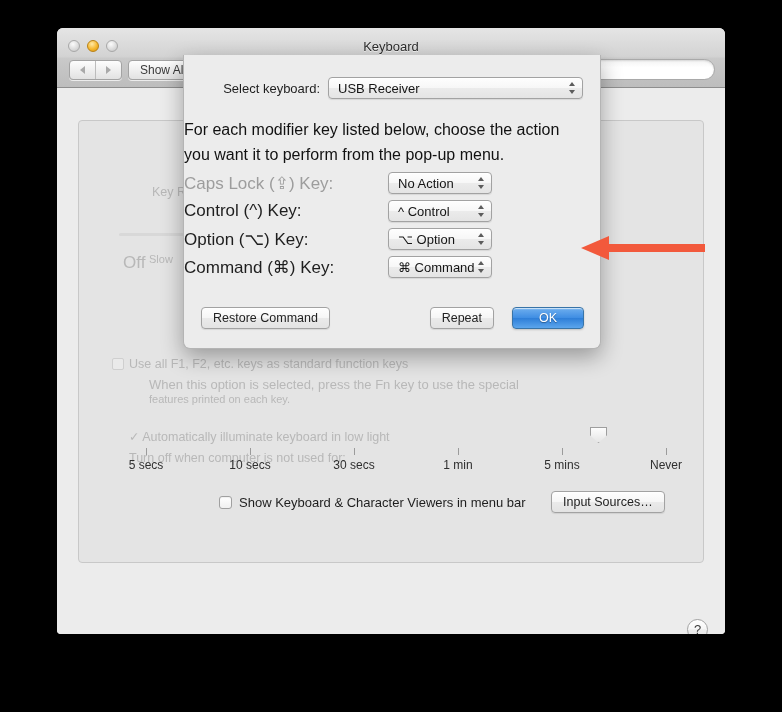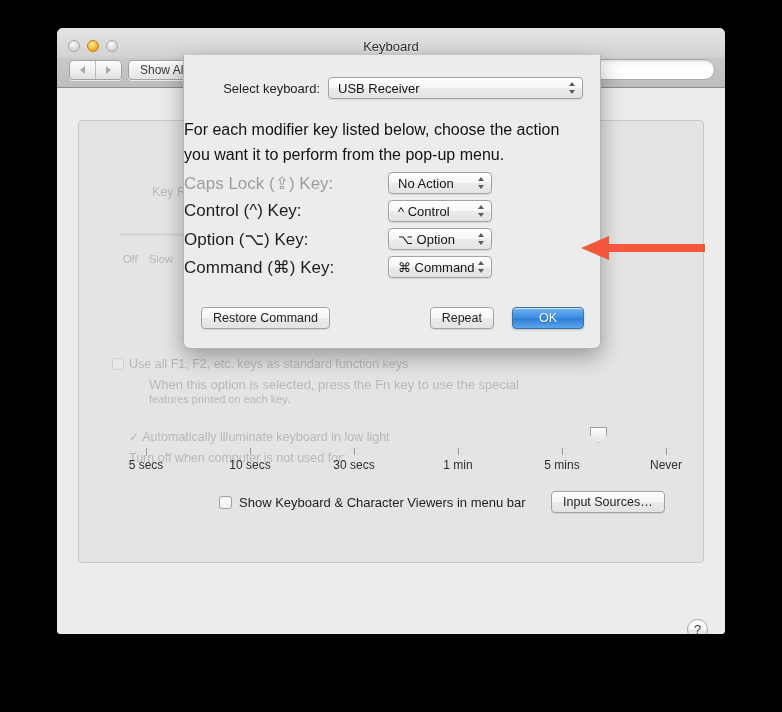--- a/index.html
+++ b/index.html
@@ -113,21 +113,21 @@
   
   .ghost {
     position: absolute;
     color: #b8b8b8;
     font-size: 12.5px;
     white-space: nowrap;
     pointer-events: none;
   }
   #ghost-keyrepeat     { left: 73px;  top: 64px; }
   #ghost-delayrepeat   { left: 330px; top: 64px; }
-  #ghost-off           { left: 44px;  top: 132px; font-size: 11px; }
+  #ghost-off           { left: 44px;  top: 132px; font-size: 17px; }
   #ghost-slow          { left: 70px;  top: 132px; font-size: 11px; }
   #ghost-long          { left: 308px; top: 132px; font-size: 11px; }
   #ghost-usef1         { left: 50px;  top: 236px; }
   #ghost-whenopt       { left: 70px;  top: 256px; font-size: 13px; }
   #ghost-feature       { left: 70px;  top: 272px; font-size: 11px; }
   #ghost-illum         { left: 50px;  top: 308px; }
   #ghost-turnoff       { left: 50px;  top: 330px; }
   .ghost-chk {
     position: absolute; width: 12px; height: 12px;
     border: 1px solid #cfcfcf; border-radius: 2px; background: #eaeaea;

